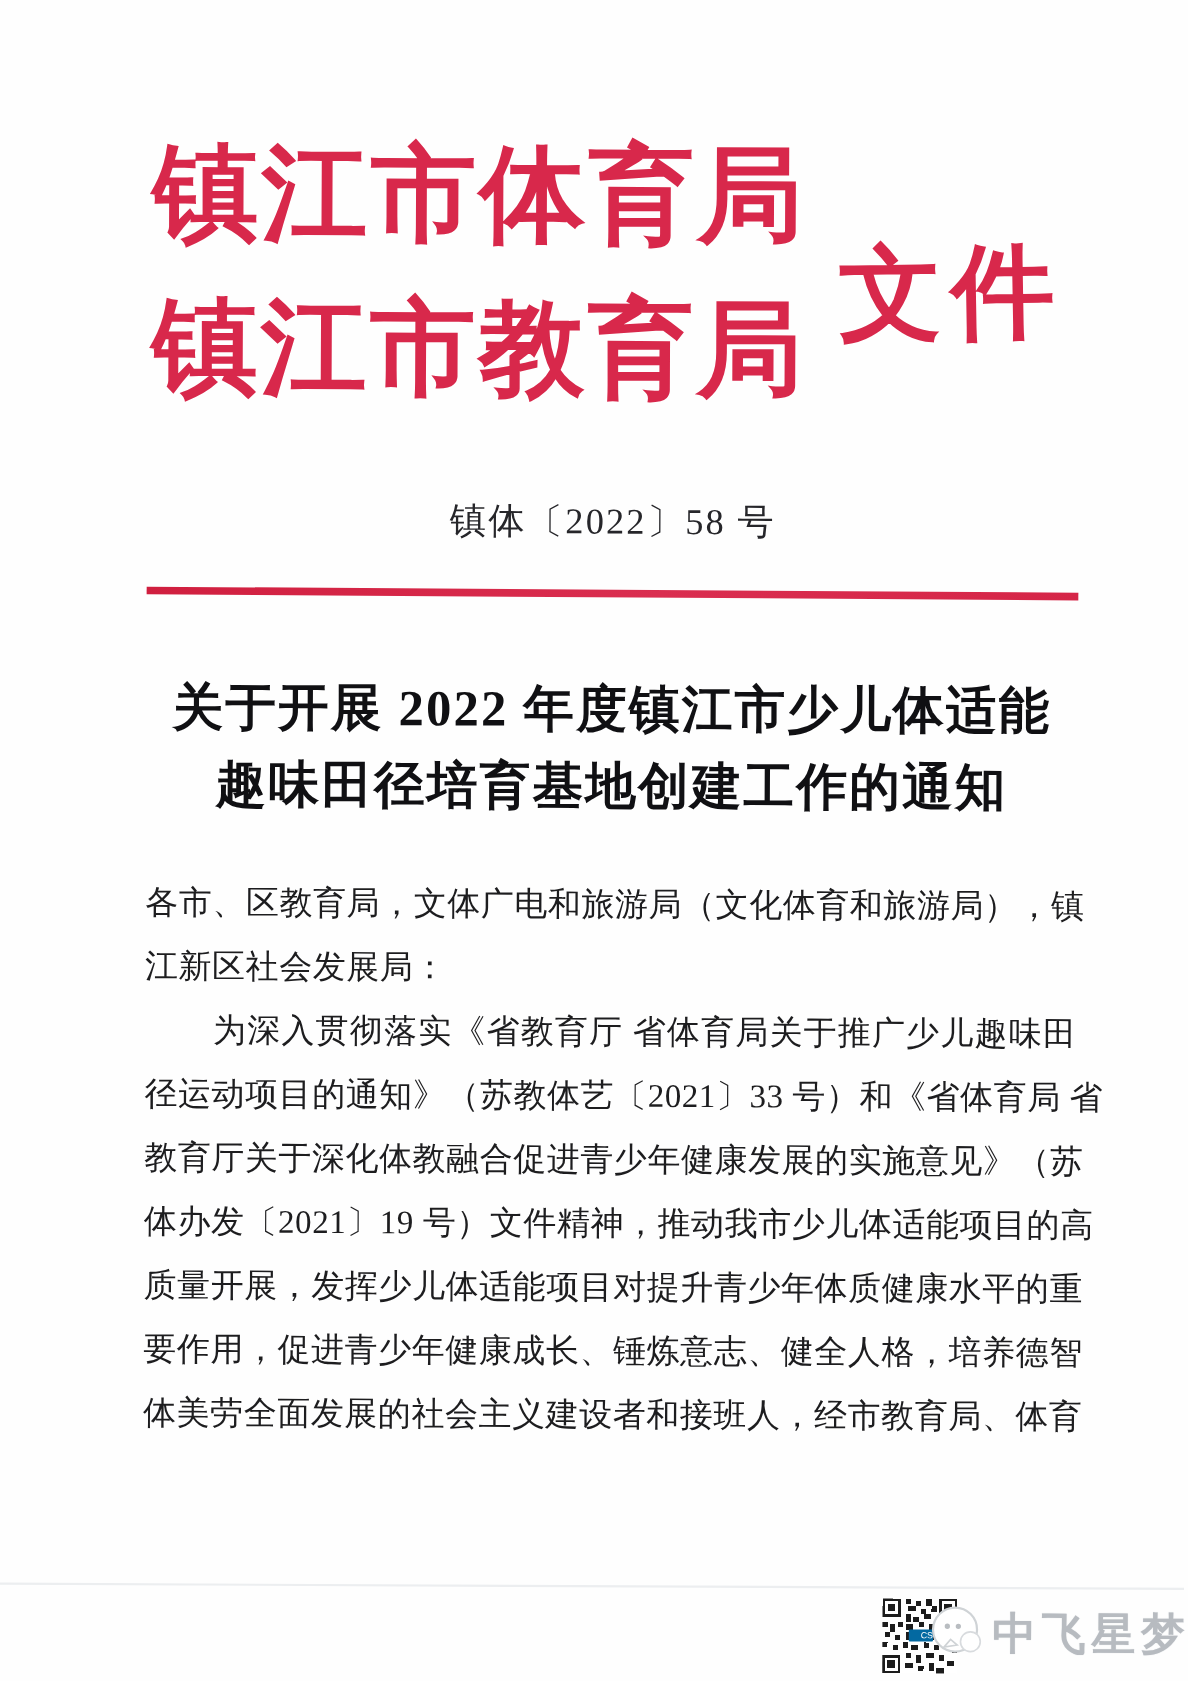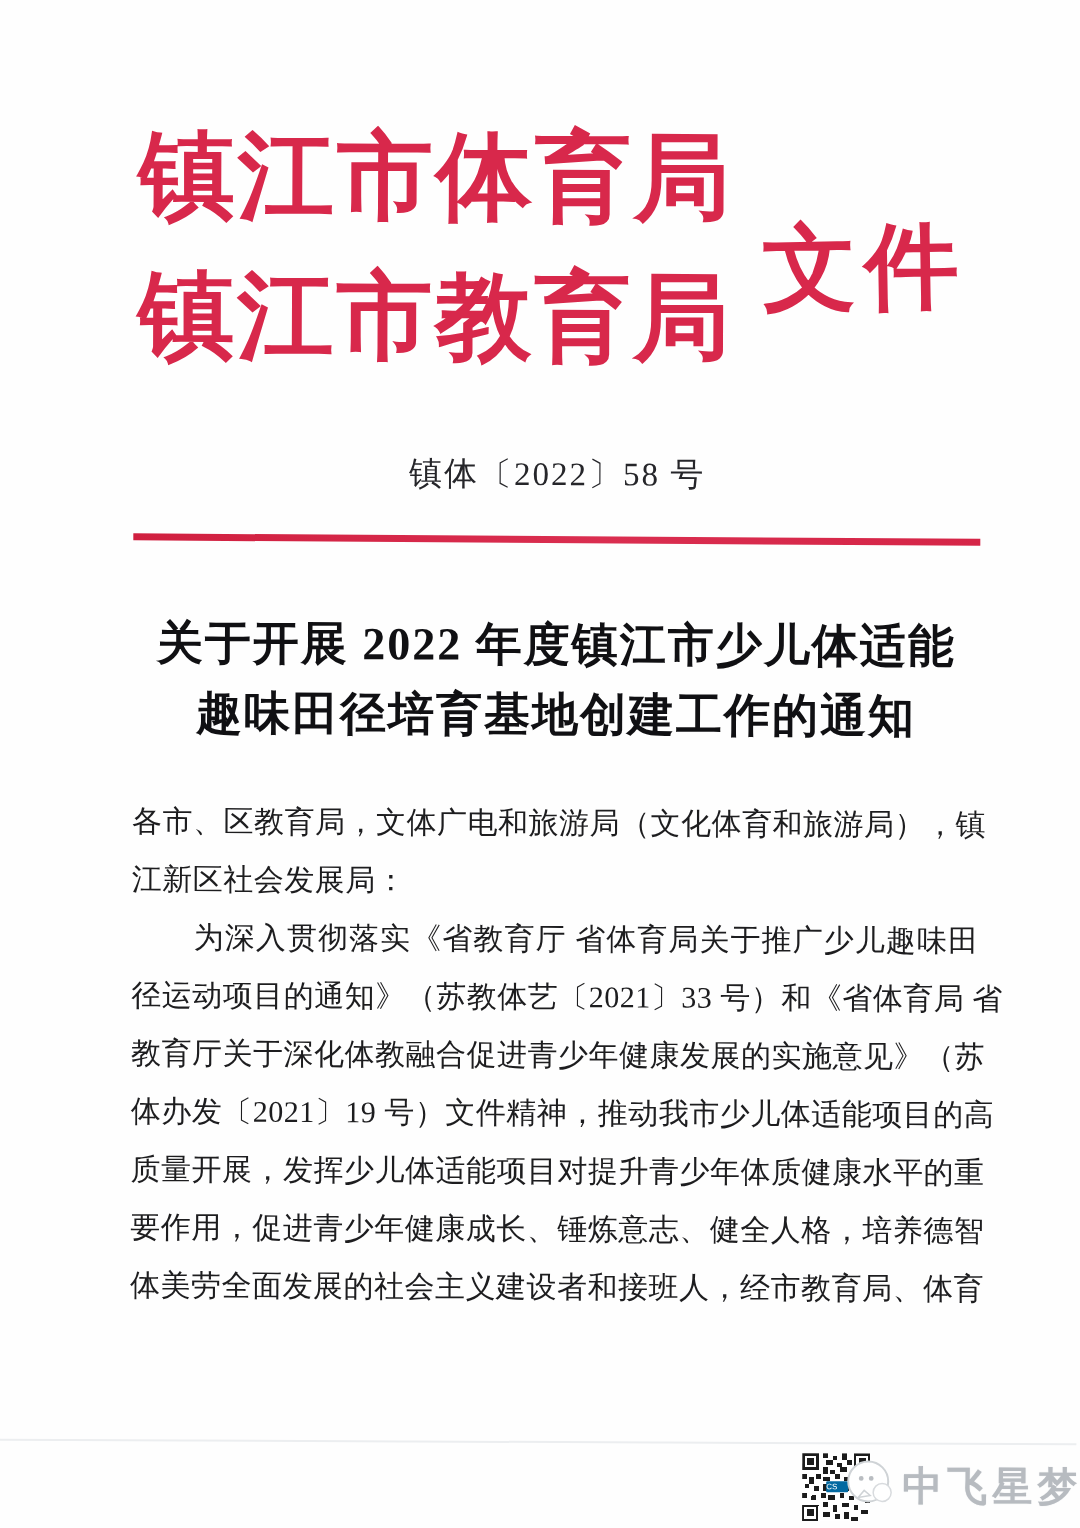--- a/index.html
+++ b/index.html
@@ -74,21 +74,21 @@
   }
   .footer-mark{
     position:absolute;left:806px;top:1448px;width:270px;height:76px;
   }
   .qr{
     position:absolute;left:0;top:4px;width:68px;height:68px;
   }
   .qr-badge{
     position:absolute;left:24px;top:32px;width:22px;height:11px;
     background:#0369a1;color:#fff;font-family:"Liberation Sans",sans-serif;
-    font-size:8px;line-height:11px;text-align:left;font-weight:400;
+    font-size:8px;line-height:11px;text-align:right;font-weight:400;
     z-index:3;border-radius:1px;
   }
   .chat-icon{
     position:absolute;left:42px;top:10px;width:52px;height:48px;z-index:4;
   }
   .brand{
     position:absolute;left:100px;top:14px;white-space:nowrap;
     font-family:"Liberation Sans","DejaVu Sans",sans-serif;
     font-size:40px;line-height:44px;color:var(--watermark);
     letter-spacing:5px;font-weight:600;

